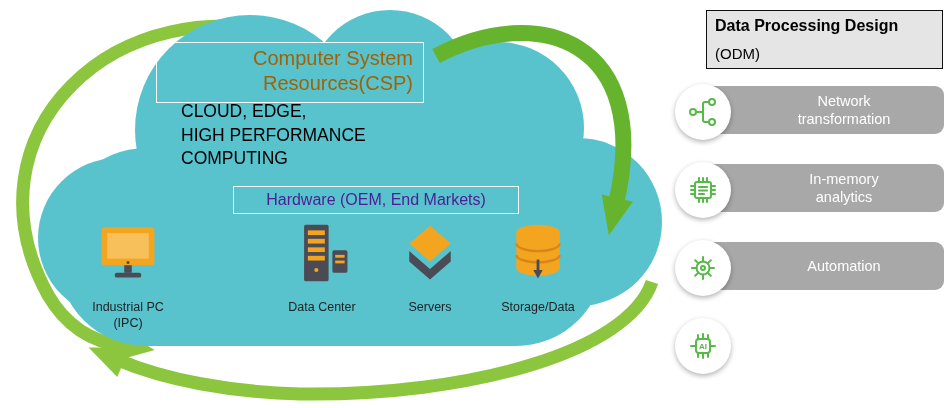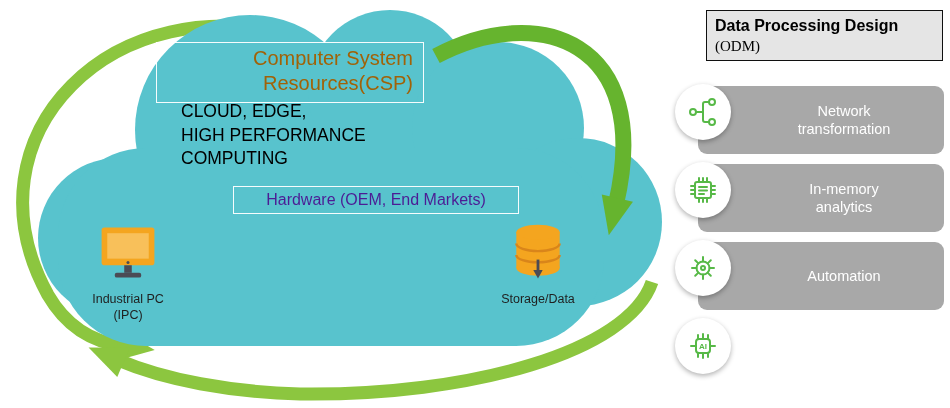--- a/index.html
+++ b/index.html
@@ -24,29 +24,29 @@
 
   
   .csp-box{position:absolute;left:156px;top:42px;width:246px;border:1px solid rgba(255,255,255,.95);
            color:#a16207;font-size:20px;line-height:1.25;padding:3px 10px 6px;text-align:right;}
   .csp-sub{position:absolute;left:181px;top:100px;color:#000000;font-size:17.5px;line-height:1.35;white-space:pre-line;}
   .hw-box{position:absolute;left:233px;top:186px;width:264px;border:1px solid rgba(255,255,255,.95);
           color:#4c1d95;font-size:16px;padding:4px 10px;text-align:center;}
 
   .item{position:absolute;top:216px;width:96px;text-align:center;}
   .item .ic{height:70px;display:flex;align-items:flex-end;justify-content:center;}
-  .item .lbl{margin-top:6px;font-size:12.5px;color:var(--color-text-dark,#1f1f1f);line-height:1.25;
+  .item .lbl{margin-top:14px;font-size:12.5px;color:var(--color-text-dark,#1f1f1f);line-height:1.25;
              display:inline-block;max-width:92px;}
 
   
   .rp-title{position:absolute;left:706px;top:10px;width:219px;border:1.5px solid #101010;background:#e5e5e5;padding:5px 8px;}
   .rp-title .t1{font-weight:bold;font-size:16px;color:#000;line-height:1.2;}
-  .rp-title .t2{font-size:15px;color:#000;margin-top:2px;line-height:1.2;font-family:Liberation Serif, serif;}
-
-  .rp-row{position:absolute;left:698px;width:246px;height:68px;background:var(--color-bar-gray,#a8a8a8);
+  .rp-title .t2{font-size:15px;color:#000;margin-top:10px;line-height:1.2;}
+
+  .rp-row{position:absolute;left:698px;width:246px;height:48px;background:var(--color-bar-gray,#a8a8a8);
           border-radius:9px;display:flex;align-items:center;justify-content:center;
           color:#fff;font-size:14.5px;line-height:1.25;text-align:center;
           padding-left:58px;padding-right:12px;box-sizing:border-box;}
   .rp-row .lbl-a{display:inline-block;max-width:120px;}
   .rp-row .lbl-b{display:inline-block;max-width:90px;}
   .rp-row .lbl-c{display:inline-block;}
   .rp-row .lbl-d{display:inline-block;max-width:160px;}
 
   .rp-circle{position:absolute;left:675px;width:56px;height:56px;border-radius:50%;background:#fff;
              box-shadow:0 2px 5px rgba(0,0,0,.3);display:flex;align-items:center;justify-content:center;}
@@ -103,21 +103,46 @@
         <rect x="13" y="14" width="44" height="27" class="f-orange-light"></rect>
         <circle cx="35" cy="45" r="1.6" class="f-slate"></circle>
         <rect x="31" y="48" width="8" height="8" class="f-slate"></rect>
         <rect x="21" y="56" width="28" height="5" rx="2" class="f-slate"></rect>
       </svg>
     </div>
     <span class="lbl">Industrial PC (IPC)</span>
   </div>
 
 
-
+  <div class="item" style="left:274px;">
+    <div class="ic">
+      <svg width="66" height="66" viewBox="0 0 70 70">
+        <rect x="16" y="5" width="26" height="60" rx="2" class="f-slate"></rect>
+        <rect x="20" y="11" width="18" height="5" class="f-orange"></rect>
+        <rect x="20" y="20" width="18" height="5" class="f-orange"></rect>
+        <rect x="20" y="29" width="18" height="5" class="f-orange"></rect>
+        <rect x="20" y="38" width="18" height="5" class="f-orange"></rect>
+        <circle cx="29" cy="53" r="2.2" class="f-orange"></circle>
+        <rect x="46" y="32" width="16" height="24" rx="2" class="f-slate"></rect>
+        <rect x="49" y="37" width="10" height="3" class="f-orange"></rect>
+        <rect x="49" y="43" width="10" height="3" class="f-orange"></rect>
+      </svg>
+    </div>
+    <span class="lbl">Data Center</span>
+  </div>
+
+  <div class="item" style="left:382px;">
+    <div class="ic">
+      <svg width="66" height="66" viewBox="0 0 70 70">
+        <polygon points="13,33 35,52 57,33 57,44 35,63 13,44" class="f-slate"></polygon>
+        <polygon points="35,6 57,25 35,44 13,25" class="f-orange"></polygon>
+      </svg>
+    </div>
+    <span class="lbl">Servers</span>
+  </div>
 
   <div class="item" style="left:490px;">
     <div class="ic">
       <svg width="66" height="66" viewBox="0 0 70 70">
         <rect x="12" y="13" width="46" height="38" class="f-orange"></rect>
         <ellipse cx="35" cy="51" rx="23" ry="8" class="f-orange"></ellipse>
         <path d="M12,25 a23,8 0 0 0 46,0" class="s-odark"></path>
         <path d="M12,37 a23,8 0 0 0 46,0" class="s-odark"></path>
         <ellipse cx="35" cy="13" rx="23" ry="8" class="f-orange"></ellipse>
         <path d="M35,42 v12" stroke="#4b4b55" stroke-width="3" fill="none"></path>

